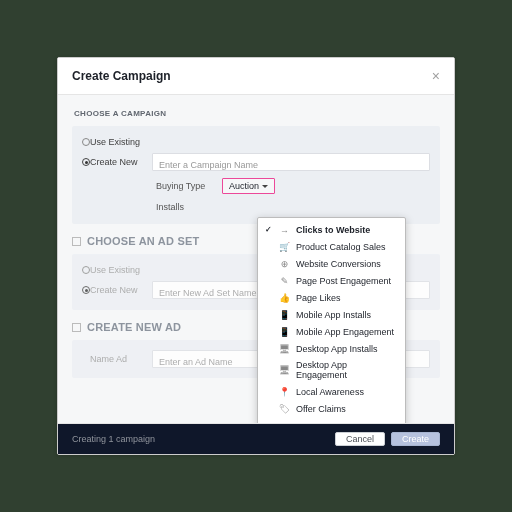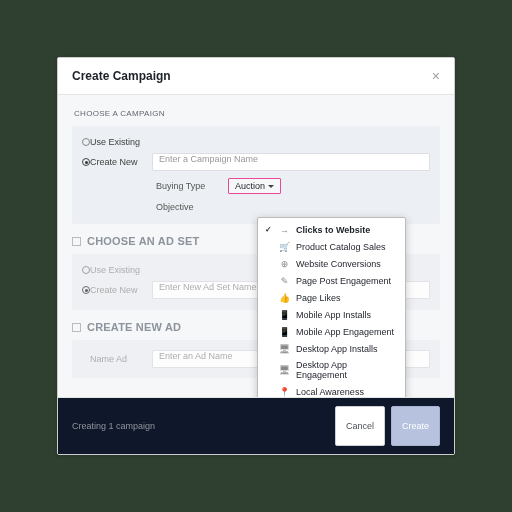--- a/index.html
+++ b/index.html
@@ -2,40 +2,40 @@
 <html><head>
 <meta charset="utf-8">
 <style>
 *{box-sizing:border-box;margin:0;padding:0;font-family:Helvetica,Arial,sans-serif}
 body{width:512px;height:512px;background:#304030;display:flex;align-items:center;justify-content:center}
 .modal{width:398px;height:398px;background:#f6f7f8;border:1px solid #ccc;border-radius:2px;box-shadow:0 1px 4px rgba(0,0,0,.2);position:relative;display:flex;flex-direction:column;font-size:9px;color:#616770}
 .hdr{padding:10px 14px;border-bottom:1px solid #e5e5e5;display:flex;justify-content:space-between;align-items:center;background:#fff}
 .hdr h1{font-size:12px;font-weight:700;color:#1d2129}
 .close{color:#a0a0a0;font-size:14px;cursor:pointer;font-weight:400}
 .body{flex:1;overflow:hidden;padding:10px 14px;position:relative}
-.sec-title{font-size:8px;font-weight:400;color:#616770;letter-spacing:.3px;padding:4px 2px 8px}
+.sec-title{font-size:8px;font-weight:700;color:#616770;letter-spacing:.3px;padding:4px 2px 8px}
 .panel{background:#eceff3;border-radius:2px;padding:8px 10px;margin-bottom:10px}
 .panel.dim{opacity:.78}
 .row{display:flex;align-items:center;padding:3px 0;gap:0}
 .radio{width:8px;height:8px;border:1px solid #888;border-radius:50%;flex-shrink:0}
 .radio.sel{border-color:#444}
 .radio.sel::after{content:"";display:block;width:3px;height:3px;border-radius:50%;background:#333;margin:1.5px}
 .label{width:62px;font-size:9px;color:#404040}
 .label.light{color:#999}
-.input{flex:1;height:18px;background:#fff;border:1px solid #dcdee3;border-radius:1px;padding:0 6px;font-size:9px;color:#999;display:flex;align-items:flex-start}
-.sub{margin-left:74px;display:flex;align-items:center;padding:4px 0;gap:20px}
+.input{flex:1;height:18px;background:#fff;border:1px solid #dcdee3;border-radius:1px;padding:0 6px;font-size:9px;color:#999;display:flex;align-items:flex-end}
+.sub{margin-left:74px;display:flex;align-items:center;padding:4px 0;gap:14px}
 .sublab{font-size:9px;color:#555;width:52px}
 .btn-dd{background:#f6f7f8;border:1px solid #ec4899;border-radius:1px;padding:2px 6px;font-size:9px;color:#1d2129;cursor:pointer;display:inline-flex;align-items:center;gap:3px}
 .btn-dd::after{content:"";width:0;height:0;border-left:3px solid transparent;border-right:3px solid transparent;border-top:3px solid #444}
 .chk{width:9px;height:9px;border:1px solid #bbb;flex-shrink:0;margin-right:6px}
 .sechdr{display:flex;align-items:center;font-size:11px;font-weight:700;color:#8d949e;letter-spacing:.2px;padding:1px 0 7px}
 .ftr{border-top:1px solid #e5e5e5;padding:8px 14px;display:flex;justify-content:space-between;align-items:center;background:#0f172a}
 .status{font-size:9px;color:#90949c}
 .btns{display:flex;gap:6px}
-.btn{padding:14px 10px;font-size:9px;border:1px solid #ccd0d5;border-radius:2px;cursor:pointer;background:#fff;color:#4b4f56}
+.btn{padding:1px 10px;font-size:9px;border:1px solid #ccd0d5;border-radius:2px;cursor:pointer;background:#fff;color:#4b4f56}
 .btn.primary{background:#b6c2de;border-color:#a6b4d0;color:#fff}
 .dropdown{position:absolute;left:199px;top:122px;width:149px;background:#fff;border:1px solid #bcbcbc;border-radius:2px;box-shadow:0 2px 8px rgba(0,0,0,.22);padding:3px 0;z-index:10}
 .dd-item{display:flex;align-items:center;padding:3px 7px;font-size:9px;color:#1d2129;cursor:pointer;gap:6px}
 .dd-ico{width:11px;height:11px;flex-shrink:0;display:flex;align-items:center;justify-content:center;color:#888;font-size:9px}
 .dd-chk{width:8px;flex-shrink:0;color:#1d2129;font-size:8px}
 .dd-item.sel{font-weight:700}
 </style>
 </head>
 <body>
 
@@ -59,21 +59,21 @@
             <span>Enter a Campaign Name</span>
           </div>
       </div>
       <div class="sub">
         <span class="sublab">Buying Type</span>
         <span class="btn-dd">
             <span>Auction</span>
           </span>
       </div>
       <div class="sub">
-        <span class="sublab">Objective</span>
+        <span class="sublab">Installs</span>
       </div>
     </div>
 
     <div class="sechdr">
       <span class="chk"></span>
       <span>CHOOSE AN AD SET</span>
     </div>
     <div class="panel dim">
       <div class="row">
         <span class="radio"></span>

